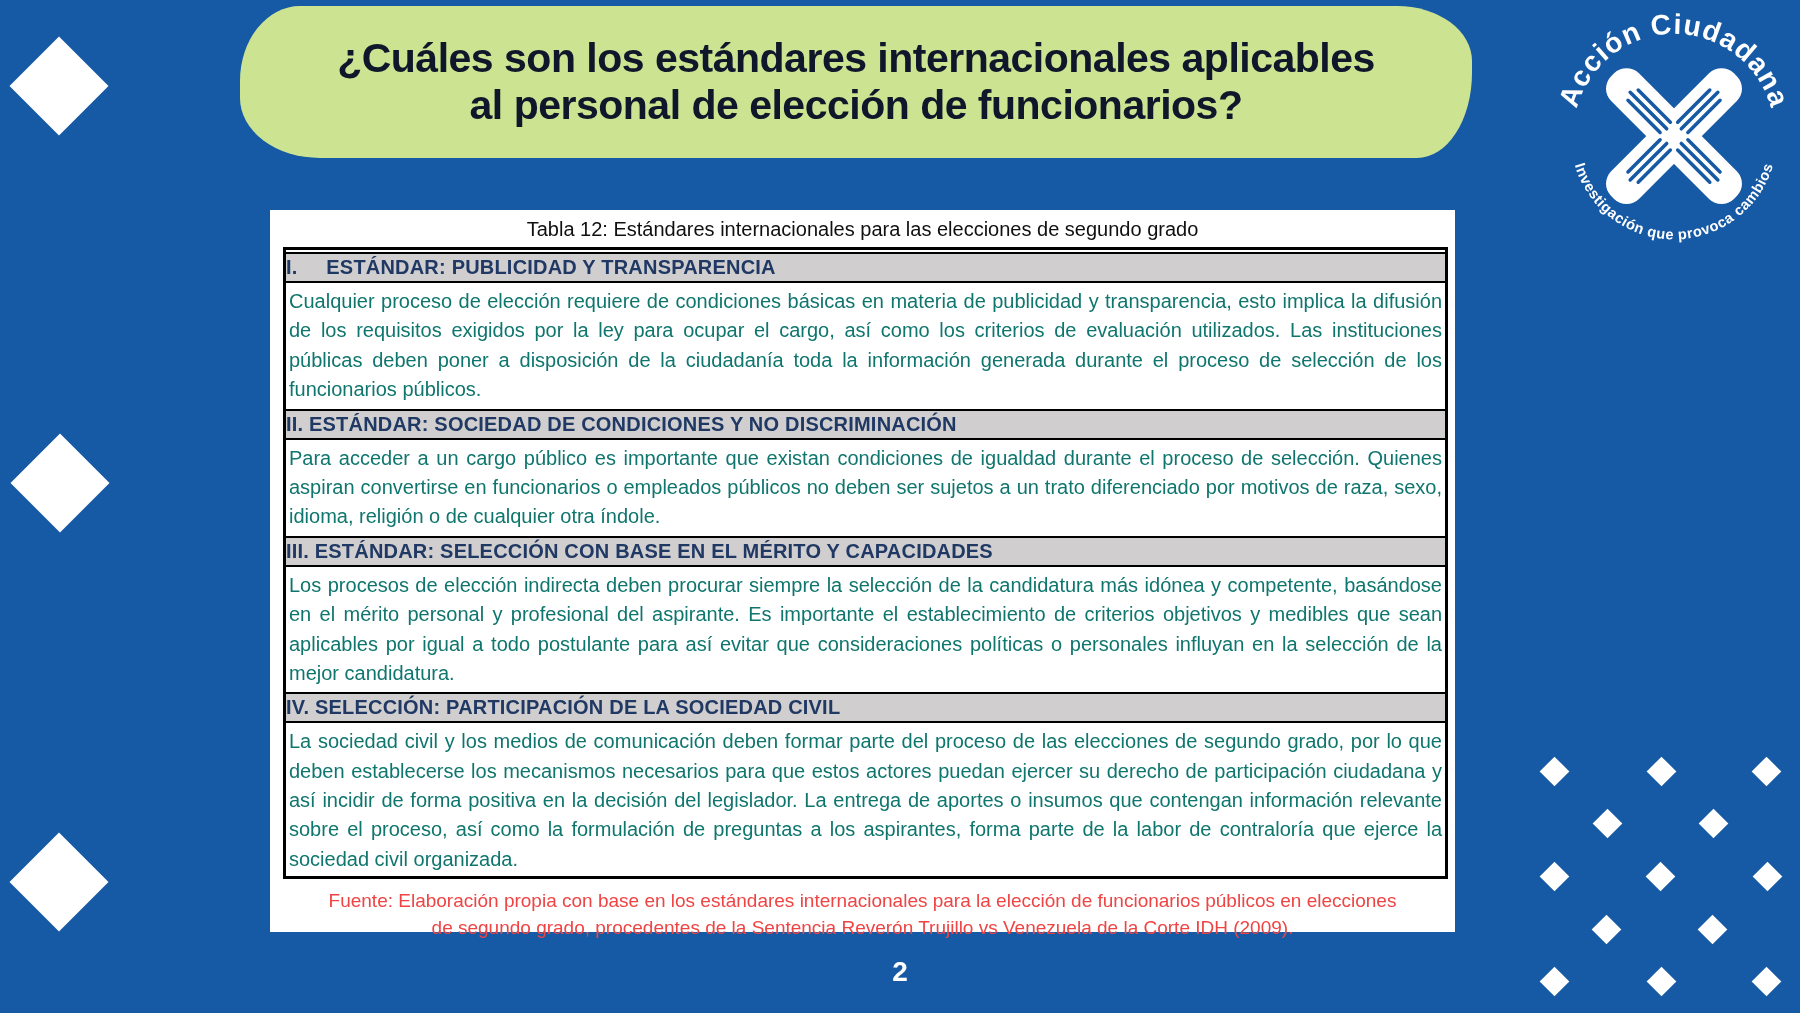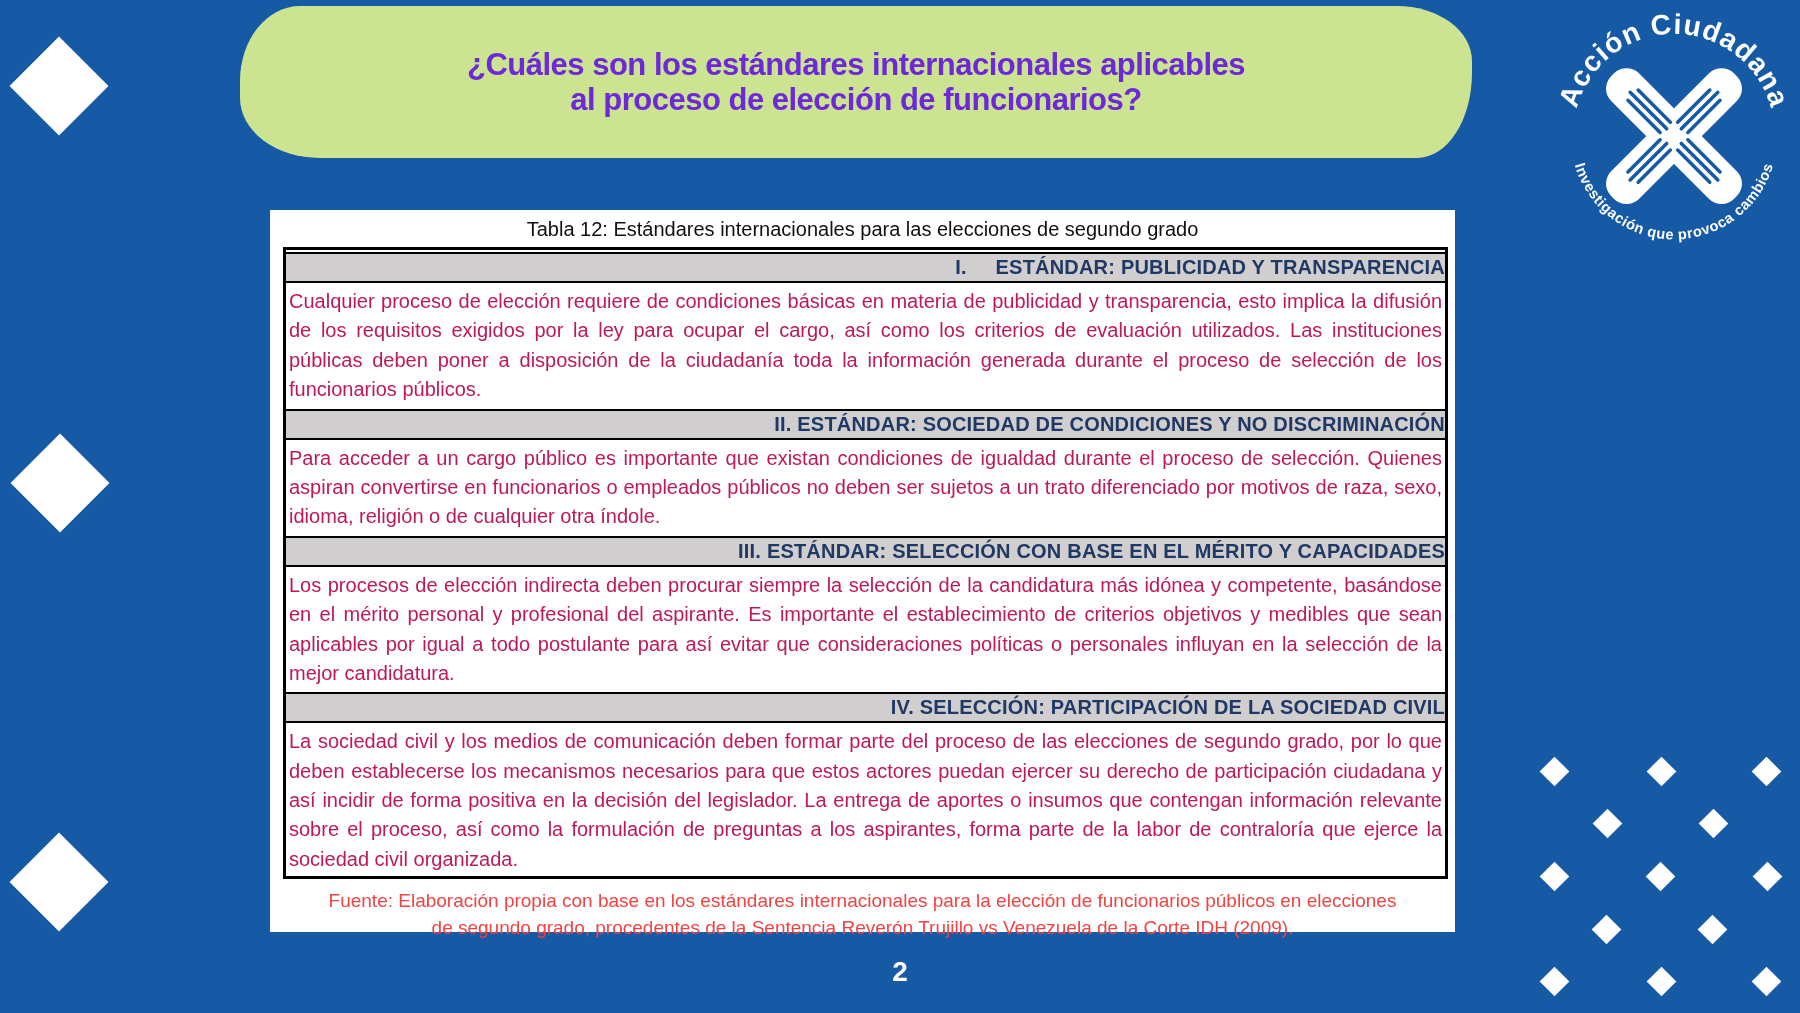--- a/index.html
+++ b/index.html
@@ -14,48 +14,48 @@
   
   .banner {
     position: absolute; left: 240px; top: 6px;
     width: 1232px; height: 152px;
     background: #CCE492;
     border-radius: 60px 75px 55px 80px / 75px 55px 85px 60px;
     display: flex; flex-direction: column;
     align-items: center; justify-content: center;
   }
   .banner-line {
-    font-weight: bold; font-size: 31px; line-height: 1.14;
-    letter-spacing: -0.5px; color: #6d28d9; white-space: nowrap;
+    font-weight: bold; font-size: 41px; line-height: 1.14;
+    letter-spacing: -0.5px; color: #0f172a; white-space: nowrap;
   }
 
   
   .panel {
     position: absolute; left: 270px; top: 210px;
     width: 1185px; height: 722px;
     background: #ffffff;
     color: #0d0d0d;
   }
   .caption {
     text-align: center; font-size: 20px; padding: 8px 0 6px 0; color: #101010;
   }
   .std-table {
     margin: 0 7px 0 13px;
     border: 3px solid #000;
   }
   .hdr { background: #fff; padding: 2px 0; }
   .hdr-inner {
     border-top: 2px solid #000; border-bottom: 2px solid #000;
     background: #D0CECE; color: #1F3864;
-    font-weight: bold; font-size: 20px; text-align: right;
+    font-weight: bold; font-size: 20px; text-align: left;
     padding: 2px 0; letter-spacing: 0.2px;
   }
   .cell {
     font-size: 20px; line-height: 1.47; text-align: justify;
-    padding: 2px 3px; color: #be185d;
+    padding: 2px 3px; color: #0f766e;
   }
   .source {
     margin: 9px auto 0 auto; width: 1080px;
     font-size: 19px; line-height: 1.42; text-align: center; color: #ef4444;
   }
 
   
   .diamond { position: absolute; background: #ffffff; transform: rotate(45deg); }
   .diamond-lg { width: 70px; height: 70px; }
   .diamond-sm { width: 21px; height: 21px; }
@@ -69,21 +69,21 @@
     position: absolute; left: 0; right: 0; top: 956px;
     text-align: center; color: #ffffff;
     font-size: 28px; font-weight: bold;
   }
 </style>
 </head>
 <body>
 
 <div class="banner">
   <div class="banner-line">¿Cuáles son los estándares internacionales aplicables</div>
-  <div class="banner-line">al proceso de elección de funcionarios?</div>
+  <div class="banner-line">al personal de elección de funcionarios?</div>
 </div>
 
 <svg class="logo" viewBox="0 0 240 240" aria-hidden="true">
   <defs>
     <path id="arcTop" d="M 26.3 147.1 A 97 97 0 1 1 213.7 147.1" fill="none"></path>
     <path id="arcBottom" d="M 20 124 A 100 100 0 0 0 220 124" fill="none"></path>
   </defs>
   <text font-size="27.5" letter-spacing="1">
     <textPath href="#arcTop" startOffset="50%" text-anchor="middle">Acción Ciudadana</textPath>
   </text>

